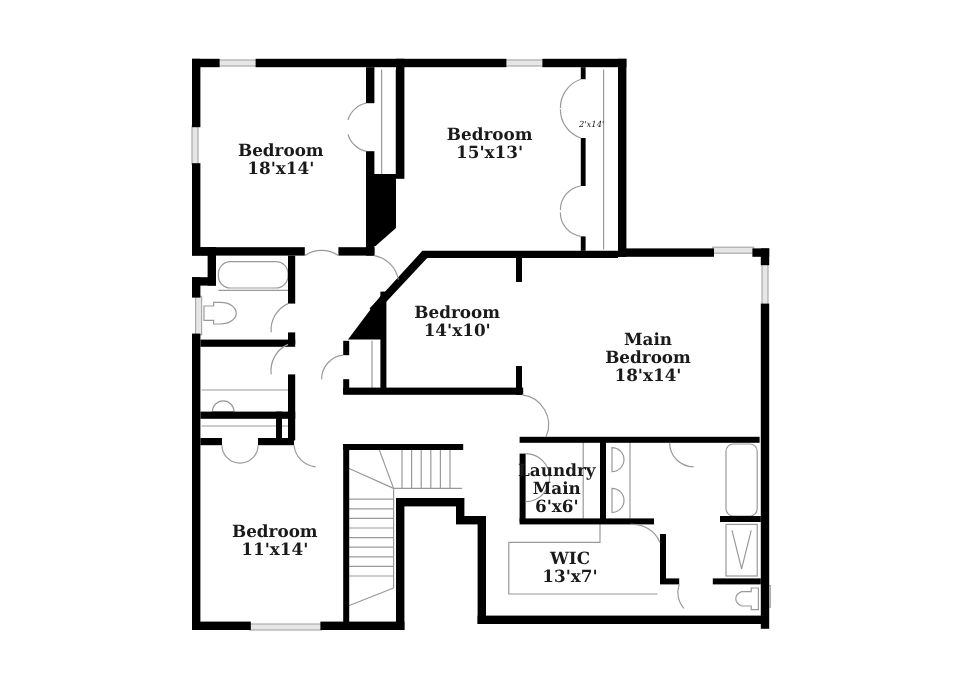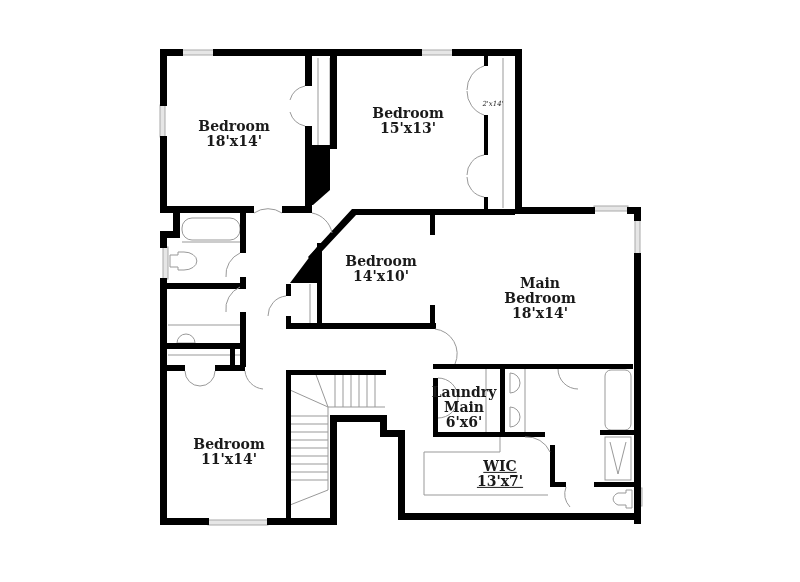--- a/index.html
+++ b/index.html
@@ -213,21 +213,21 @@
   <span class="name">Bedroom</span>
   <span class="dim">18'x14'</span>
 </div>
 
 <div class="label sm" style="left:464px; top:408px;">
   <span class="name">Laundry</span>
   <span class="name">Main</span>
   <span class="dim">6'x6'</span>
 </div>
 
-<div class="label lg" style="left:500px; top:474px;text-decoration:underline;">
+<div class="label lg" style="left:475px; top:474px;">
   <span class="name">WIC</span>
   <span class="dim">13'x7'</span>
 </div>
 
 <div class="label lg" style="left:229px; top:452px;">
   <span class="name">Bedroom</span>
   <span class="dim">11'x14'</span>
 </div>
 
 </body></html>

